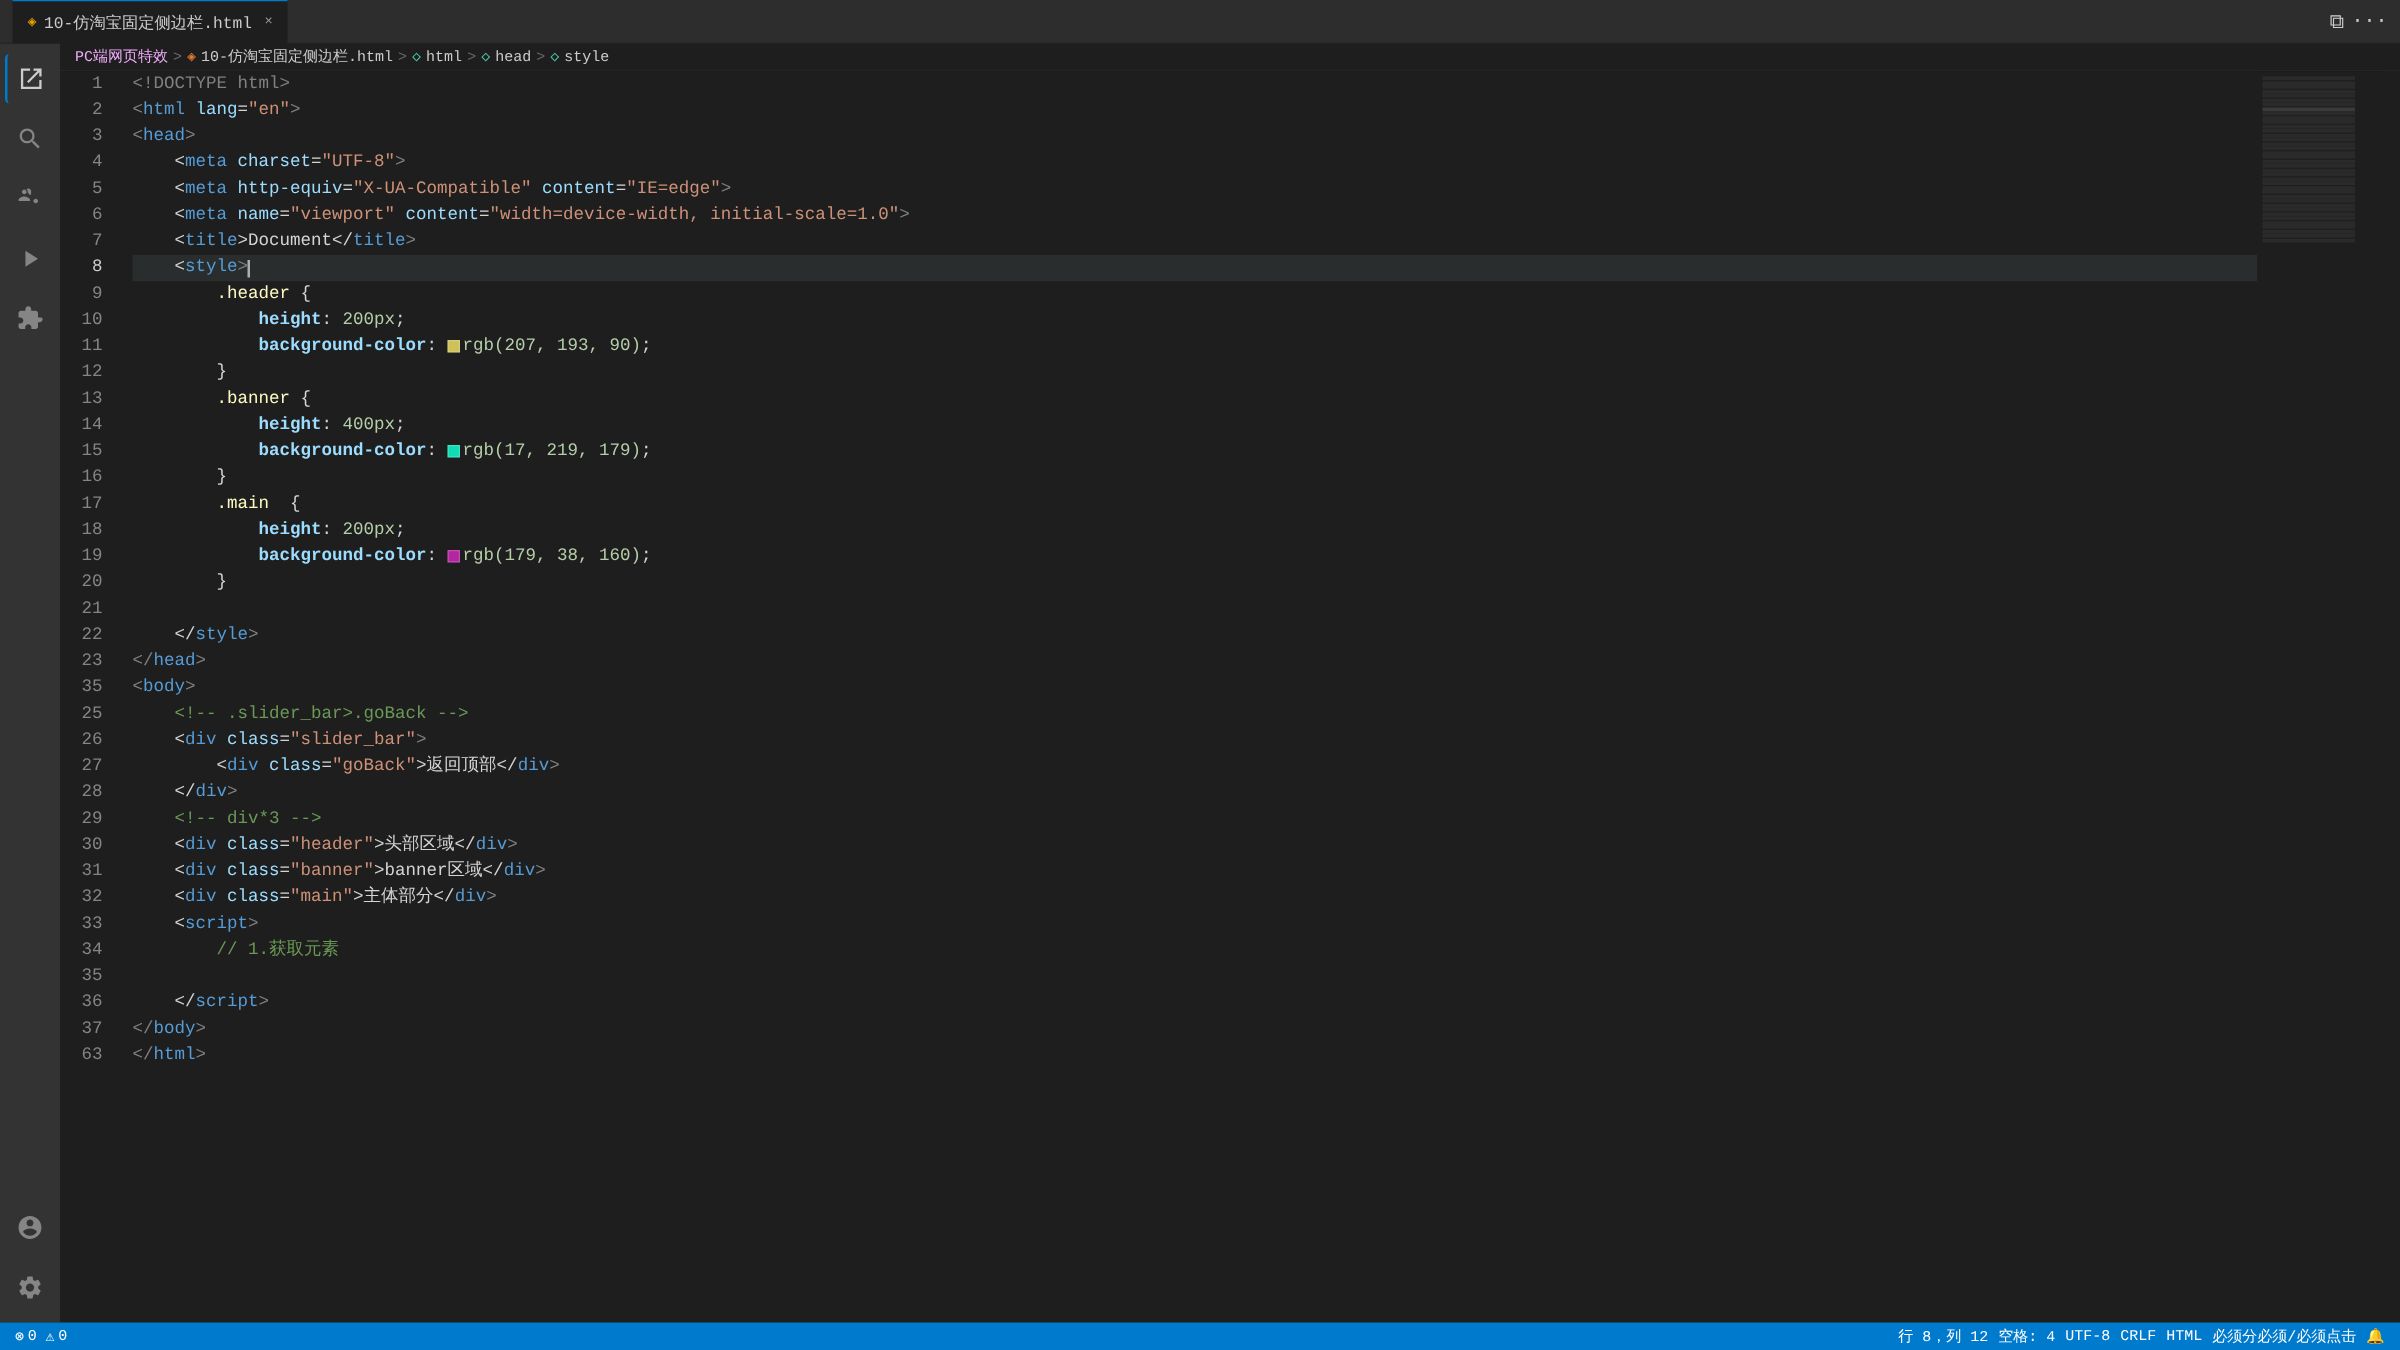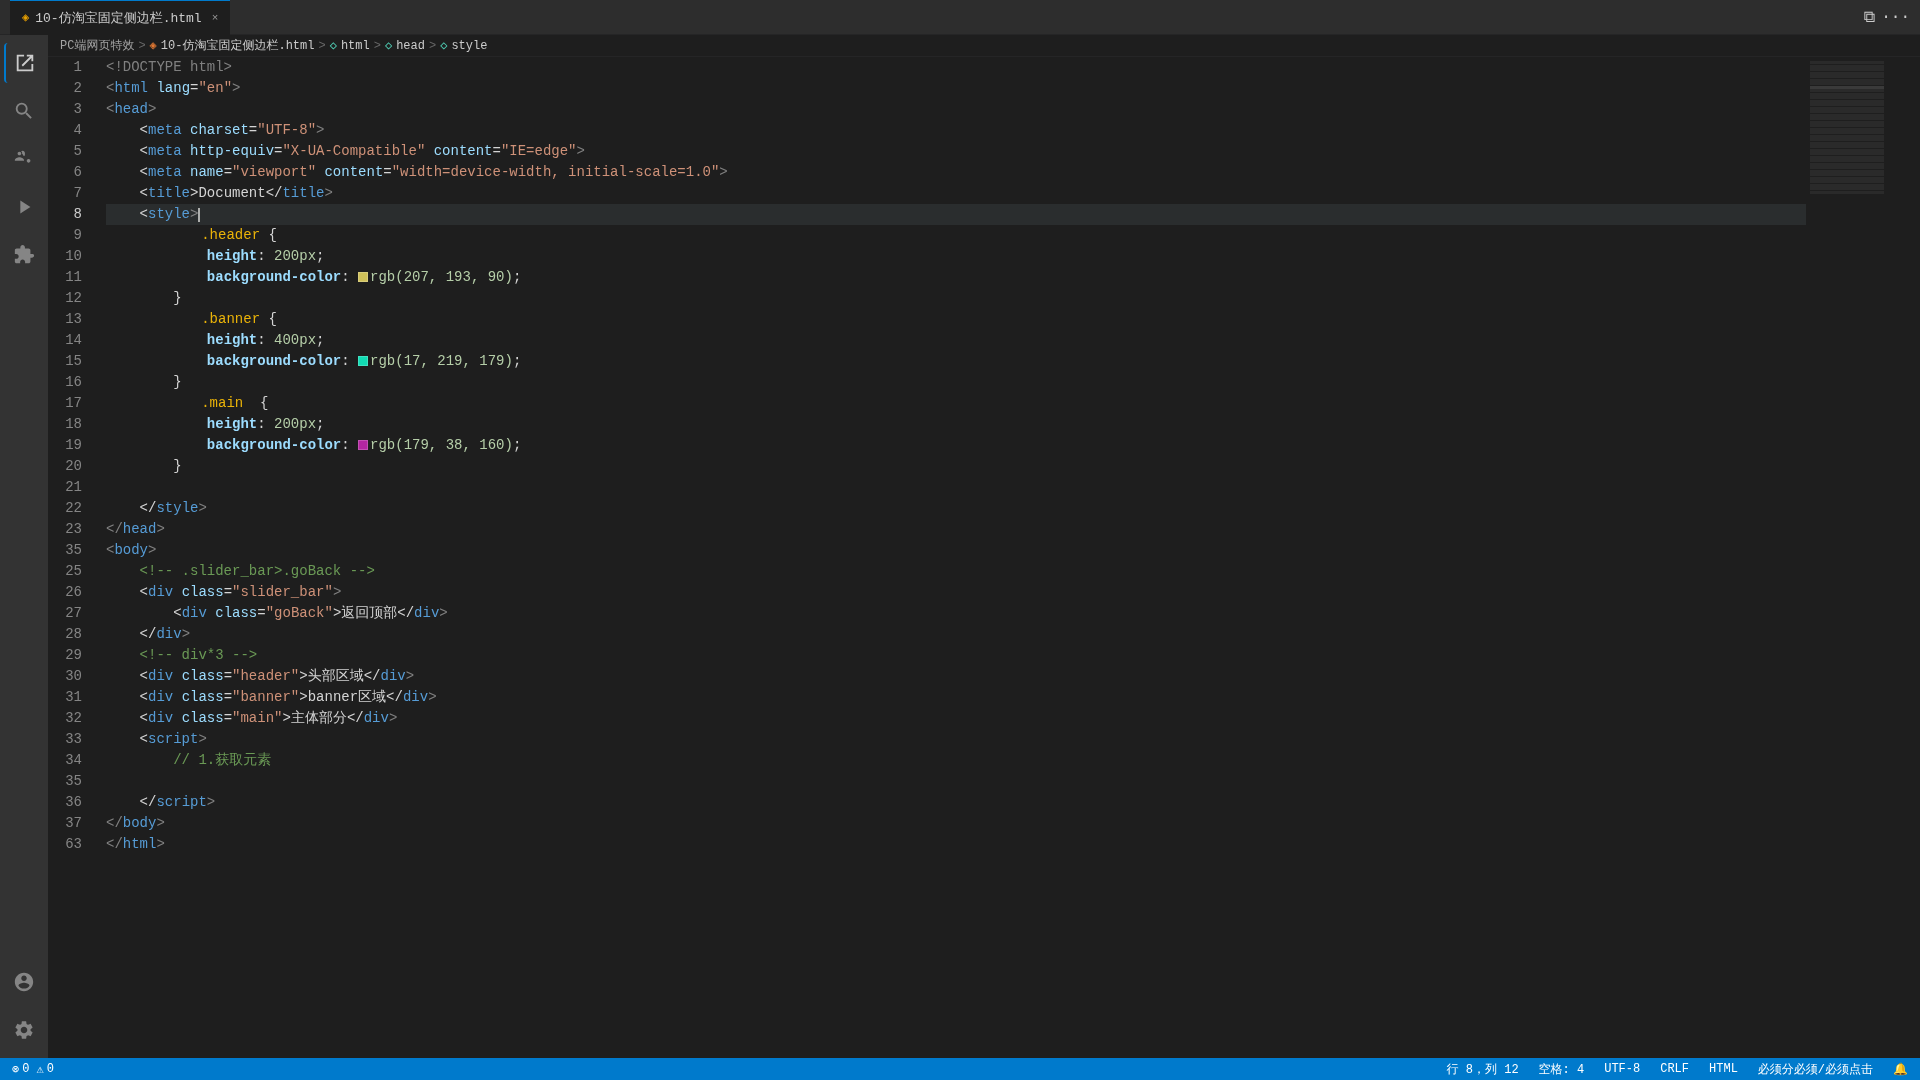--- a/index.html
+++ b/index.html
@@ -174,21 +174,21 @@
       height: 21px;
       line-height: 21px;
     }
     .line-num.active-line-num {
       color: #cccccc;
     }
 
     
     .t-gray { color: #808080; }
     .t-blue { color: #569cd6; }
-    .t-yellow { color: #eab308; margin-left: 28px; }
+    .t-yellow { color: #fef9c3; }
     .t-white { color: #d4d4d4; }
     .t-attr { color: #9cdcfe; }
     .t-val { color: #ce9178; }
     .t-prop { color: #9cdcfe; font-weight: bold; }
     .t-num { color: #b5cea8; }
     .t-comment { color: #6a9955; }
 
     
     .color-swatch {
       display: inline-block;
@@ -232,21 +232,20 @@
     }
     .status-bar .status-left {
       display: flex;
       align-items: center;
       gap: 8px;
     }
     .status-bar .status-right {
       margin-left: auto;
       display: flex;
       align-items: center;
-      gap: 12px;
       text-align: right;
     }
     .status-item {
       display: flex;
       align-items: center;
       gap: 3px;
       cursor: pointer;
       padding: 0 4px;
       height: 22px;
     }
@@ -299,21 +298,21 @@
       </svg>
   </div>
   <div class="activity-icon" title="Settings" style="margin-bottom: 8px;">
     <svg width="22" height="22" viewBox="0 0 24 24" fill="currentColor">
         <path d="M19.14,12.94c0.04-0.3,0.06-0.61,0.06-0.94c0-0.32-0.02-0.64-0.07-0.94l2.03-1.58c0.18-0.14,0.23-0.41,0.12-0.61 l-1.92-3.32c-0.12-0.22-0.37-0.29-0.59-0.22l-2.39,0.96c-0.5-0.38-1.03-0.7-1.62-0.94L14.4,2.81c-0.04-0.24-0.24-0.41-0.48-0.41 h-3.84c-0.24,0-0.43,0.17-0.47,0.41L9.25,5.35C8.66,5.59,8.12,5.92,7.63,6.29L5.24,5.33c-0.22-0.08-0.47,0-0.59,0.22L2.74,8.87 C2.62,9.08,2.66,9.34,2.86,9.48l2.03,1.58C4.84,11.36,4.8,11.69,4.8,12s0.02,0.64,0.07,0.94l-2.03,1.58 c-0.18,0.14-0.23,0.41-0.12,0.61l1.92,3.32c0.12,0.22,0.37,0.29,0.59,0.22l2.39-0.96c0.5,0.38,1.03,0.7,1.62,0.94l0.36,2.54 c0.05,0.24,0.24,0.41,0.48,0.41h3.84c0.24,0,0.44-0.17,0.47-0.41l0.36-2.54c0.59-0.24,1.13-0.56,1.62-0.94l2.39,0.96 c0.22,0.08,0.47,0,0.59-0.22l1.92-3.32c0.12-0.22,0.07-0.47-0.12-0.61L19.14,12.94z M12,15.6c-1.98,0-3.6-1.62-3.6-3.6 s1.62-3.6,3.6-3.6s3.6,1.62,3.6,3.6S13.98,15.6,12,15.6z"></path>
       </svg>
   </div>
 </div>
 
 <div class="breadcrumb">
-  <span style="color:#a3a3a3;">PC端网页特效</span>
+  <span style="color:#f0abfc;">PC端网页特效</span>
   <span class="sep">&gt;</span>
   <span style="color:#e37933;">◈</span>
   <span style="color:#cccccc;">10-仿淘宝固定侧边栏.html</span>
   <span class="sep">&gt;</span>
   <span style="color:#4ec9b0;">◇</span>
   <span style="color:#cccccc;">html</span>
   <span class="sep">&gt;</span>
   <span style="color:#4ec9b0;">◇</span>
   <span style="color:#cccccc;">head</span>
   <span class="sep">&gt;</span>

